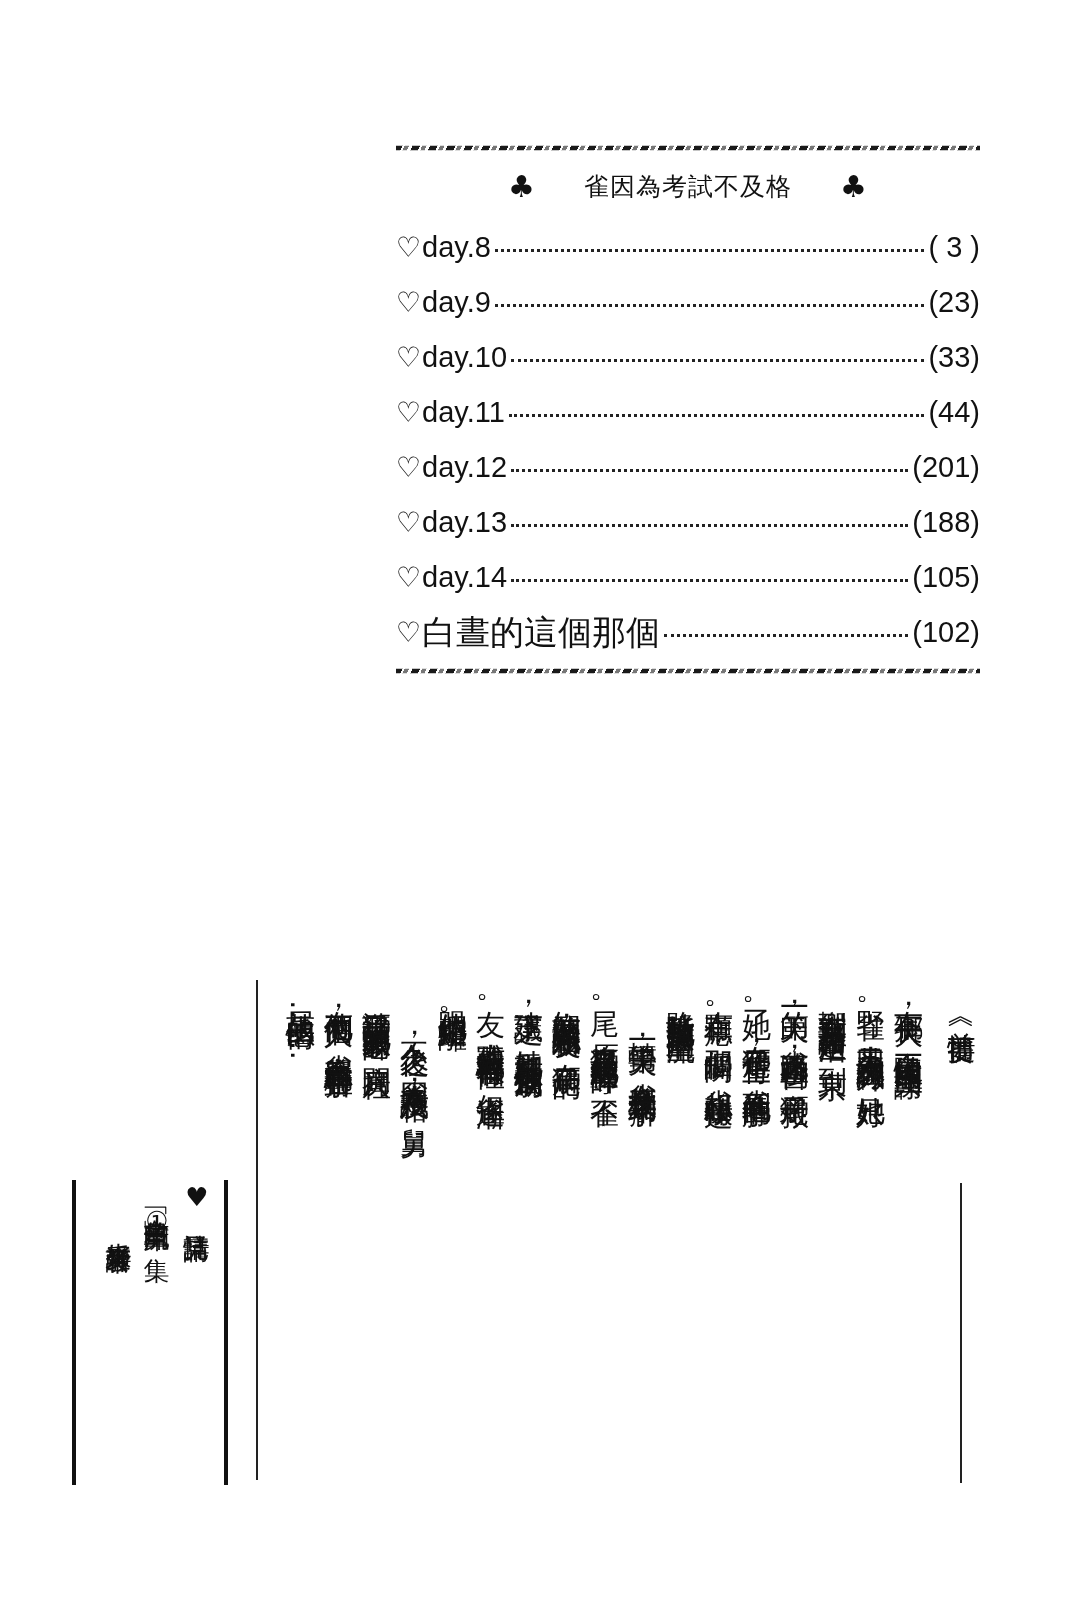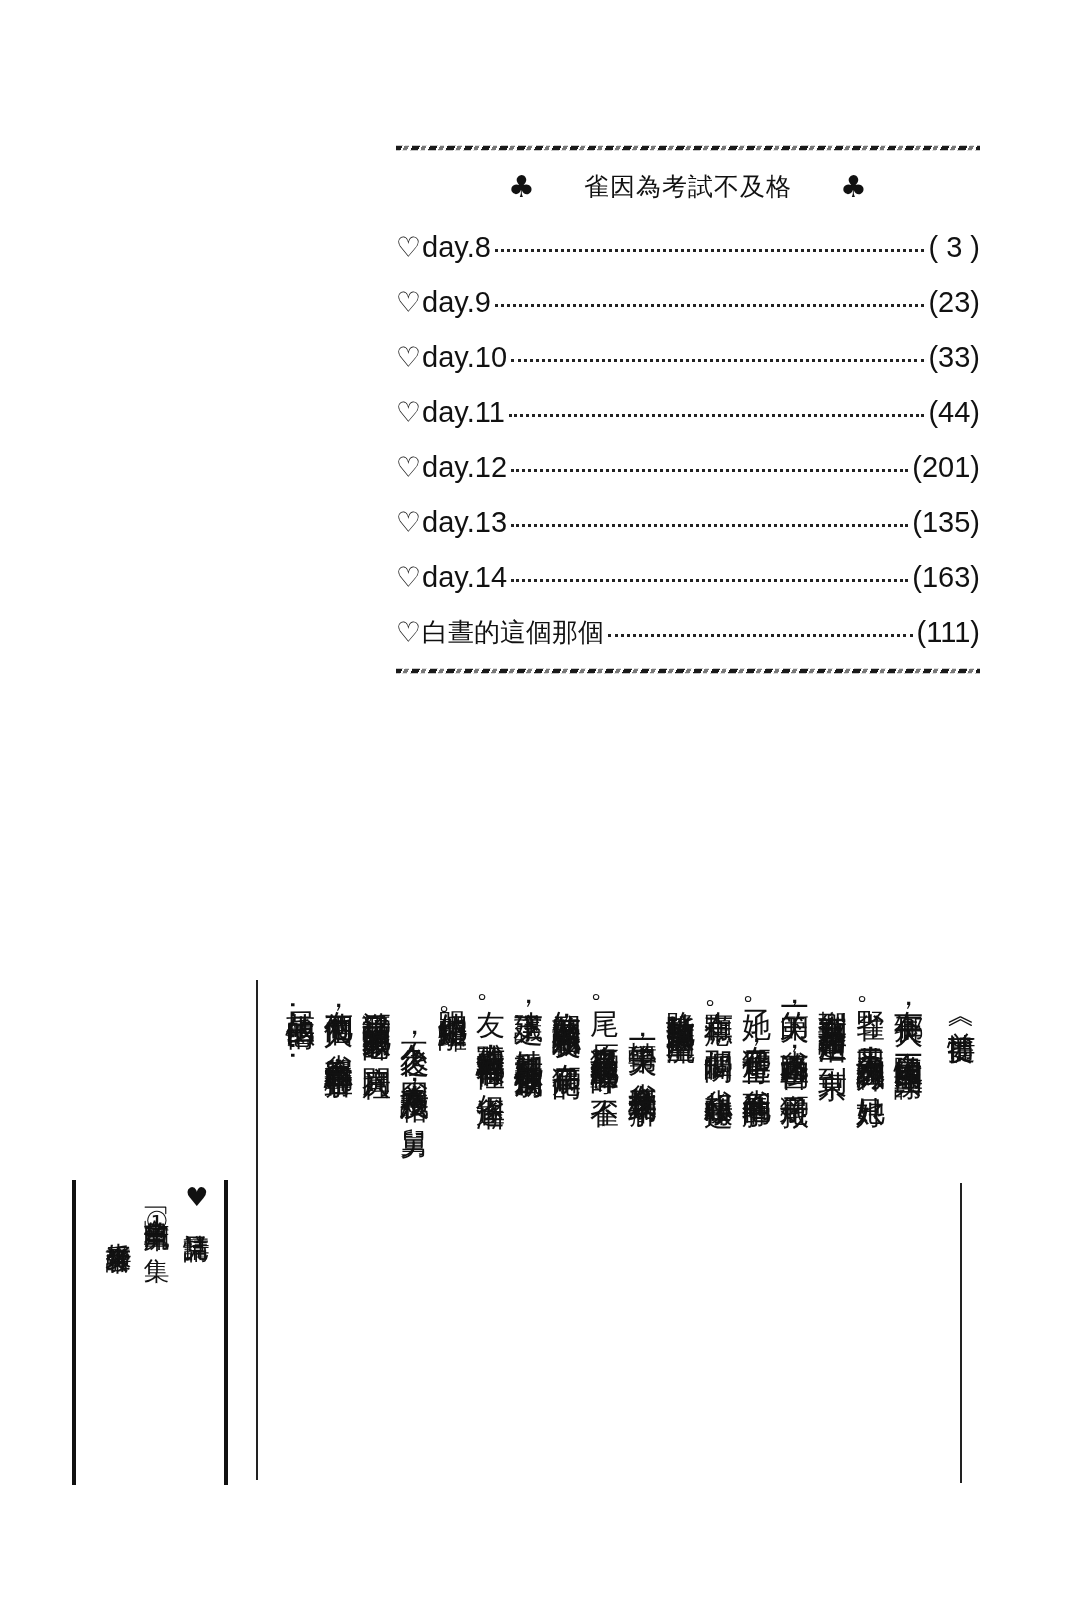--- a/index.html
+++ b/index.html
@@ -9,21 +9,21 @@
   
   .toc { position:absolute; left:396px; top:143px; width:584px; }
   .deco-border { height:9px; width:584px;
     background: repeating-linear-gradient(115deg, #1a1a1a 0 7px, #ffffff 7px 9px, #777 9px 13px, #ffffff 13px 16px);
     clip-path: polygon(0 30%, 100% 30%, 100% 80%, 0 80%); }
   .toc-title { height:68px; display:flex; align-items:center; justify-content:center; font-size:25px; letter-spacing:1px; }
   .toc-title .club { font-size:30px; margin:0 48px; }
   .toc-row { height:55px; display:flex; align-items:center; font-family:"Liberation Sans", sans-serif; font-size:29px; }
   .toc-row .heart { font-size:28px; margin-right:1px; font-family:"DejaVu Sans", sans-serif; }
   .toc-row .label { white-space:nowrap; }
-  .toc-row .label.cjk { font-family:"DejaVu Sans", sans-serif; font-size:26px; }
+  .toc-row .label.cjk { font-family:"DejaVu Sans", sans-serif; font-size:34px; }
   .toc-row .leader { flex:1; border-bottom:3px dotted #222; margin:0 4px; height:0; position:relative; top:3px; }
   .toc-row .page { white-space:nowrap; }
   .toc-bottom { margin-top:6px; }
 
   
   .synopsis { position:absolute; left:270px; top:988px; width:720px; height:500px; }
   .vcol { position:absolute; top:0; writing-mode:vertical-rl; font-size:29px; line-height:38px; letter-spacing:2px; white-space:nowrap; }
   .vcol.title { font-size:28px; top:20px; }
   .vrule { position:absolute; width:2px; background:#222; }
 
@@ -70,33 +70,33 @@
   <div class="toc-row">
     <span class="heart">♡</span>
     <span class="label">day.12</span>
     <span class="leader"></span>
     <span class="page">(201)</span>
   </div>
   <div class="toc-row">
     <span class="heart">♡</span>
     <span class="label">day.13</span>
     <span class="leader"></span>
-    <span class="page">(135)</span>
+    <span class="page">(188)</span>
   </div>
   <div class="toc-row">
     <span class="heart">♡</span>
     <span class="label">day.14</span>
     <span class="leader"></span>
-    <span class="page">(163)</span>
+    <span class="page">(105)</span>
   </div>
   <div class="toc-row">
     <span class="heart">♡</span>
     <span class="label cjk">白晝的這個那個</span>
     <span class="leader"></span>
-    <span class="page">(111)</span>
+    <span class="page">(102)</span>
   </div>
 
   <div class="deco-border toc-bottom"></div>
 </div>
 
 <div class="synopsis">
   <div class="vcol title" style="left:672px;">《前情提要》</div>
   <div class="vrule" style="left:690px; top:195px; height:300px;"></div>
 
   <div class="vcol" style="left:620px;">在鄉下長大，自由隨性的高一生與謝</div>

